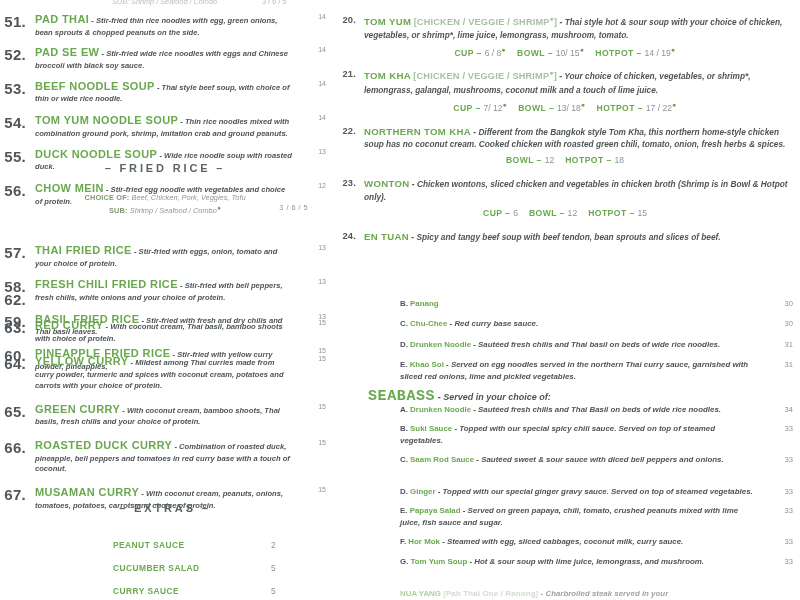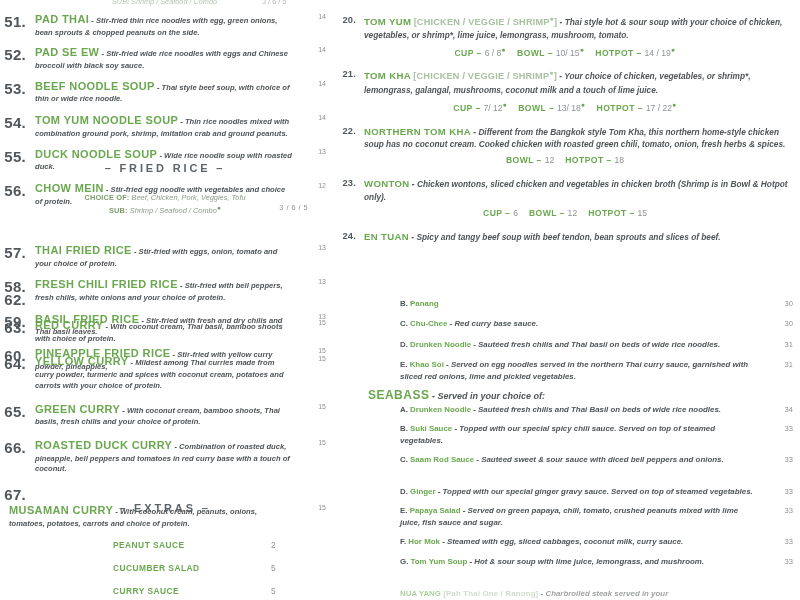--- a/index.html
+++ b/index.html
@@ -77,21 +77,21 @@
   }
   .sizes .v{color:#8d9396;font-weight:400;letter-spacing:0;}
   .sizes .gap{display:inline-block;width:11px;}
 
   
   .sub{position:relative;font-size:7.9px;line-height:1.45;padding-right:40px;}
   .sub .ltr{color:#4f5457;font-weight:700;}
   .sub .sn{color:#6aa84f;font-weight:700;}
   .sub .sp{position:absolute;right:2px;top:0;color:#8d9396;font-weight:400;font-size:7.6px;}
   .seabass{font-size:9px;}
-  .seabass .nm{font-size:12px;letter-spacing:.04em;}
+  .seabass .nm{font-size:15px;letter-spacing:.04em;font-family:Liberation Mono, monospace;}
   .faded{opacity:.55;}
   .cut-bottom{position:absolute;left:0;width:470px;height:13px;overflow:hidden;}
 </style>
 </head>
 <body>
 
 <div class="page">
 
   <div class="topcut">
     <div class="tc-in">
@@ -175,21 +175,21 @@
           <div class="body"><span class="nm">YELLOW CURRY</span> <span class="dsc">- Mildest among Thai curries made from curry powder, turmeric and spices with coconut cream, potatoes and carrots with your choice of protein.</span><span class="price">15</span></div>
         </div>
         <div class="item" style="margin-bottom: 10px;">
           <div class="num">65.</div>
           <div class="body"><span class="nm">GREEN CURRY</span> <span class="dsc">- With coconut cream, bamboo shoots, Thai basils, fresh chilis and your choice of protein.</span><span class="price">15</span></div>
         </div>
         <div class="item" style="margin-bottom: 10px;">
           <div class="num">66.</div>
           <div class="body"><span class="nm">ROASTED DUCK CURRY</span> <span class="dsc">- Combination of roasted duck, pineapple, bell peppers and tomatoes in red curry base with a touch of coconut.</span><span class="price">15</span></div>
         </div>
-        <div class="item" style="margin-bottom: 24px; flex-direction: column;">
+        <div class="item" style="margin-bottom: 24px;">
           <div class="num">67.</div>
           <div class="body"><span class="nm">MUSAMAN CURRY</span> <span class="dsc">- With coconut cream, peanuts, onions, tomatoes, potatoes, carrots and choice of protein.</span><span class="price">15</span></div>
         </div>
       </div>
 
     <div style="position:absolute;top:502px;left:0;width:330px;" class="sect">– EXTRAS –</div>
 
     <div id="extras" style="position:absolute;top:540px;left:113px;width:220px;">
         <div class="extra" style="margin-bottom: 13px;"><span>PEANUT SAUCE</span><span class="ep">2</span></div>
         <div class="extra" style="margin-bottom: 13px;"><span>CUCUMBER SALAD</span><span class="ep">5</span></div>

